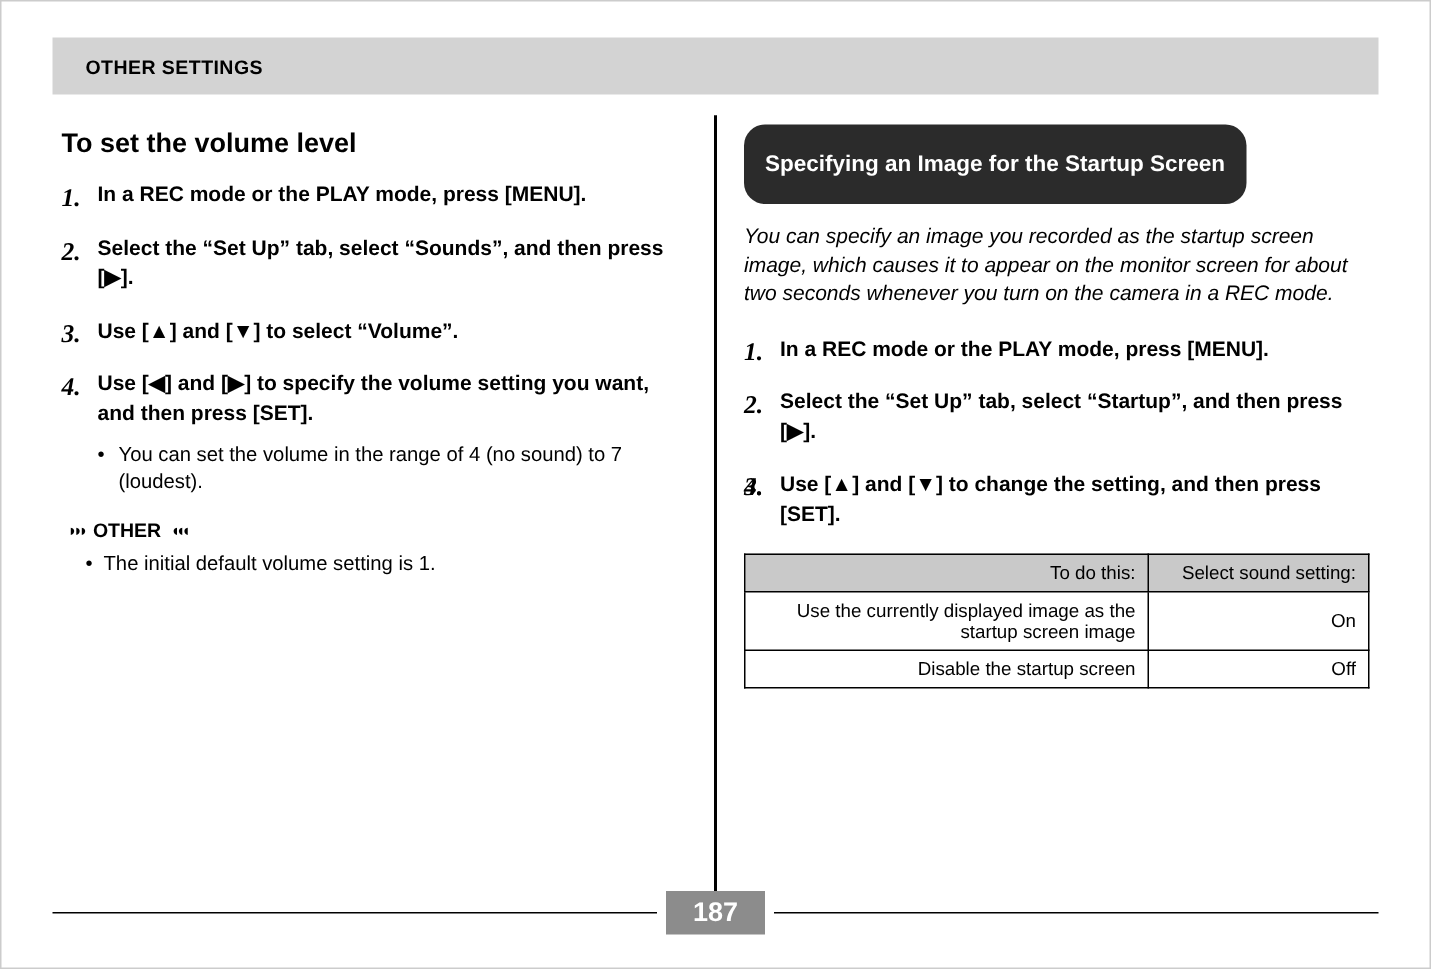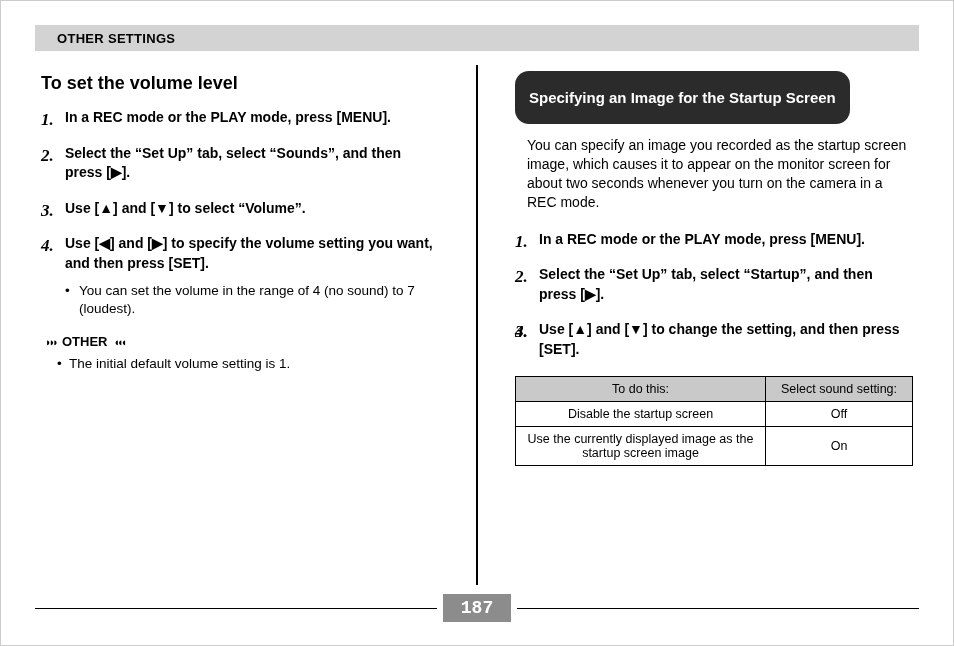--- a/index.html
+++ b/index.html
@@ -11,33 +11,32 @@
   .page{
     width:954px;
     height:646px;
     position:relative;
     box-sizing:border-box;
     padding:24px 34px 0 34px;
     border:1px solid #ccc;
   }
   .header-bar{
     background:#d3d3d3;
-    height:26px;
+    height:38px;
     display:flex;
     align-items:center;
     font-weight:bold;
     font-size:13px;
     padding-left:22px;
     letter-spacing:0.3px;
   }
   .columns{
     display:flex;
     margin-top:14px;
     height:520px;
-    gap:19px;
   }
   .col{
     flex:1;
     padding:0 12px;
   }
   .col-left{padding-left:6px;padding-right:18px;}
   .col-right{padding-left:18px;padding-right:6px;}
   .divider{
     width:2px;
     background:linear-gradient(#000,#000) left/1px 100% no-repeat,
@@ -55,21 +54,22 @@
     font-weight:bold;
     font-size:15px;
     border-radius:14px;
     padding:18px 14px;
     display:inline-block;
     margin:6px 0 8px 0;
   }
   .intro{
     font-size:14px;
     line-height:1.35;
-    margin:4px 0 18px 12px;
+    margin:4px 0 18px 0;
+    font-style:italic;
   }
   ol.steps{
     list-style:none;
     padding:0;
     margin:0 0 8px 0;
   }
   ol.steps>li{
     font-weight:bold;
     font-size:14px;
     line-height:1.4;
@@ -126,36 +126,35 @@
   }
   table.settings{
     border-collapse:collapse;
     width:100%;
     margin-top:4px;
     font-size:12.5px;
   }
   table.settings th, table.settings td{
     border:1px solid #000;
     padding:5px 8px;
-    text-align:center;
+    text-align:right;
     vertical-align:middle;
     font-weight:normal;
   }
   table.settings th{
     background:#c9c9c9;
   }
   .footer{
     position:absolute;
     left:34px;
     right:34px;
     bottom:22px;
     height:30px;
     display:flex;
     align-items:center;
-    font-family:Liberation Mono, monospace;
   }
   .footer .rule{
     flex:1;
     height:1px;
     background:#000;
   }
   .footer .pagenum{
     background:#8c8c8c;
     color:#fff;
     font-weight:bold;
@@ -204,26 +203,26 @@
         <li><span class="num">3.</span></li>
         <li><span class="num">4.</span><span>Use [▲] and [▼] to change the setting, and then press [SET].</span></li>
       </ol>
       <table class="settings">
         <tbody>
             <tr>
           <th>To do this:</th>
           <th style="width:130px">Select sound setting:</th>
         </tr>
         <tr>
+          <td>Use the currently displayed image as the startup screen image</td>
+          <td>On</td>
+        </tr>
+        <tr>
           <td>Disable the startup screen</td>
           <td>Off</td>
-        </tr>
-        <tr>
-          <td>Use the currently displayed image as the startup screen image</td>
-          <td>On</td>
         </tr>
       </tbody>
         </table>
     </div>
 
   </div>
 
   <div class="footer">
     <div class="rule"></div>
     <div class="pagenum">187</div>

